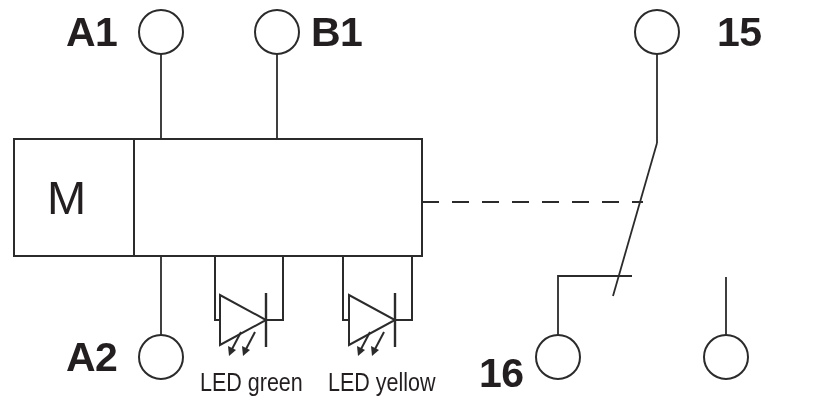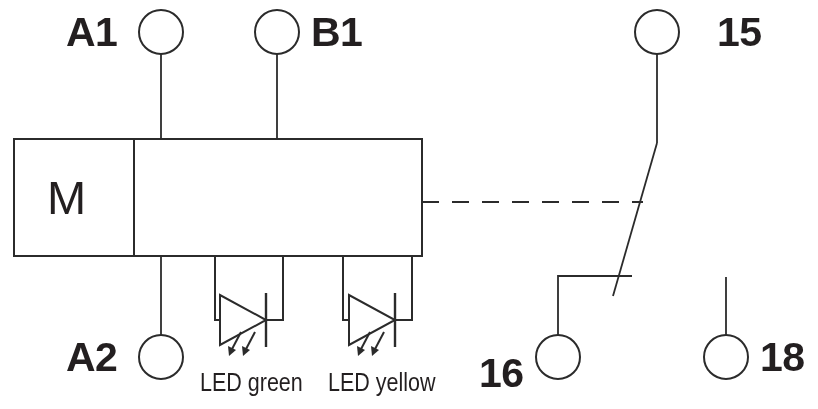--- a/index.html
+++ b/index.html
@@ -156,19 +156,18 @@
   <div class="lbl lbl-terminal" style="left:66px; top:12px;">A1</div>
 
   <div class="lbl lbl-terminal" style="left:311px; top:12px;">B1</div>
 
   <div class="lbl lbl-terminal" style="left:697px; top:12px;margin-left:20px;">15</div>
 
   <div class="lbl lbl-terminal" style="left:66px; top:337px;text-align:center;">A2</div>
 
   <div class="lbl lbl-terminal" style="left:479px; top:353px;">16</div>
 
-  <div class="lbl lbl-terminal" style="left:760px; top:337px;">18</div>
 
   <div class="lbl lbl-led" style="left:200px; top:370px;">LED green</div>
 
   <div class="lbl lbl-led" style="left:328px; top:370px;">LED yellow</div>
 
 </div>
 
 </body></html>

